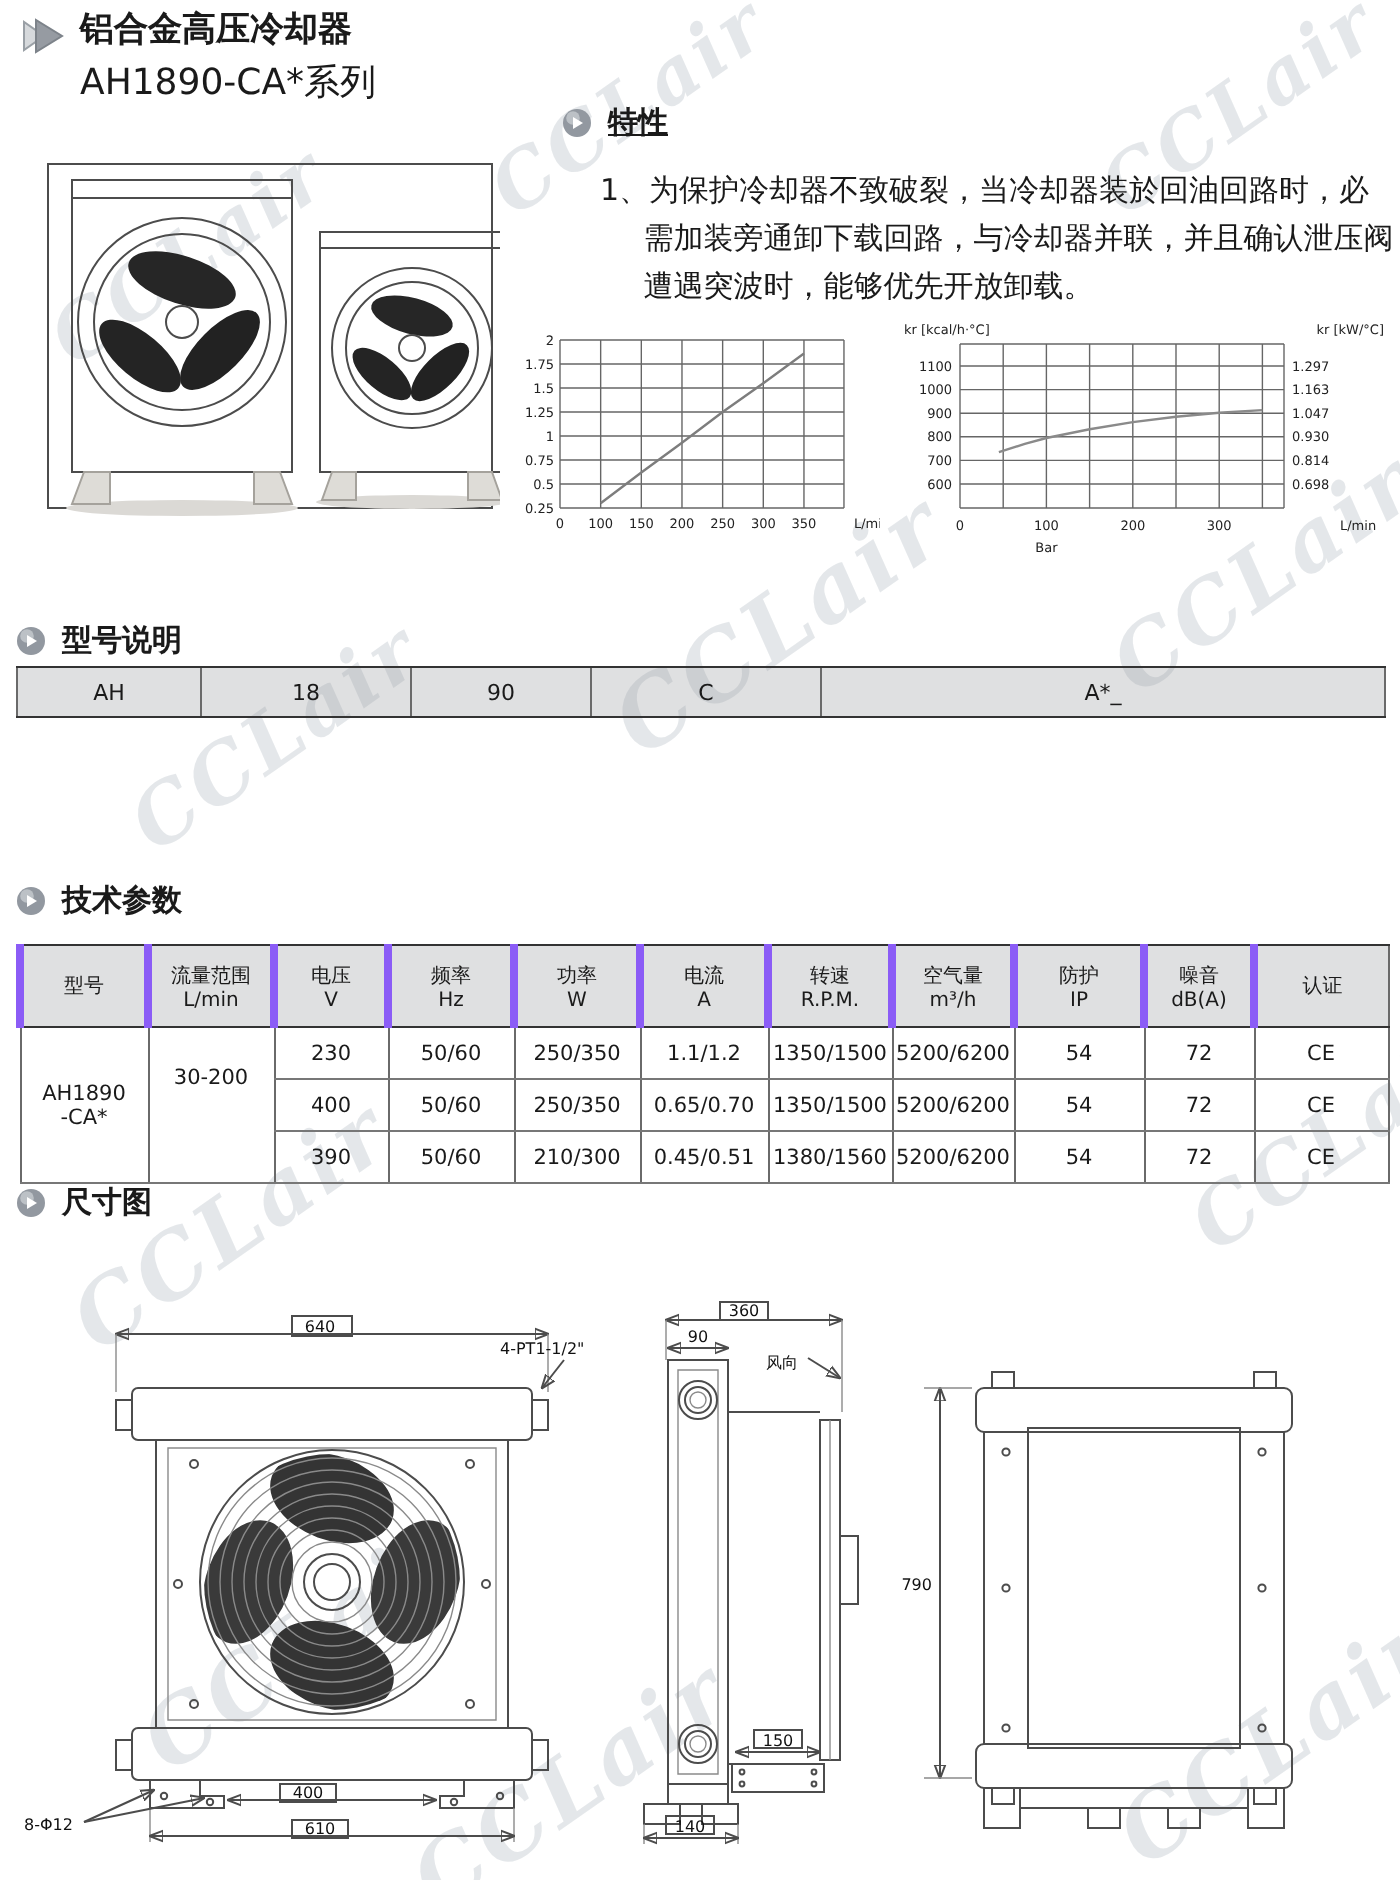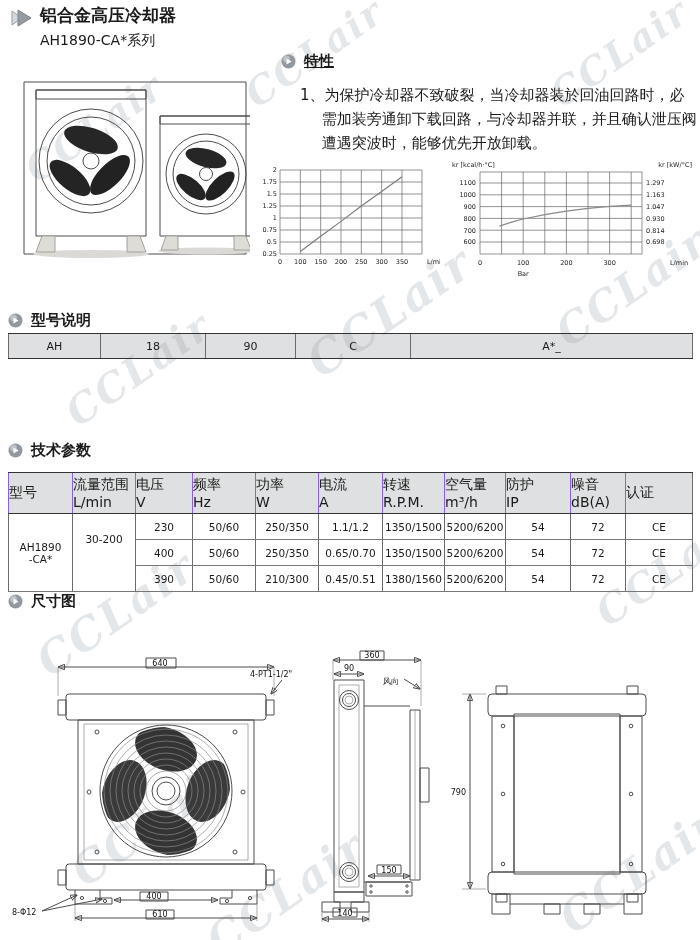--- a/index.html
+++ b/index.html
@@ -3,34 +3,34 @@
 <meta charset="utf-8">
 <style>
   html,body{margin:0;padding:0;background:#fff;}
   .page{position:relative;width:700px;height:940px;background:#ffffff;overflow:hidden;
         font-family:"DejaVu Sans","Liberation Sans",sans-serif;color:#1a1a1a;}
   .abs{position:absolute;z-index:2;}
   .wm{position:absolute;z-index:1;color:#a9b3bc;opacity:.30;font-weight:bold;font-style:italic;
       font-family:"DejaVu Serif","Liberation Serif",serif;transform:rotate(-35deg);
       letter-spacing:2px;pointer-events:none;white-space:nowrap;}
   .page-title{font-size:17px;font-weight:bold;line-height:1;}
-  .page-subtitle{font-size:14px;line-height:1;}
+  .page-subtitle{font-size:18px;line-height:1;}
   .heading{display:flex;align-items:center;gap:8px;font-size:15px;font-weight:bold;}
   .features-body{width:398px;font-size:15px;line-height:1.6;}
   .features-body p{margin:0 0 3px 0;padding-left:1.45em;text-indent:-1.45em;}
   table{border-collapse:collapse;table-layout:fixed;}
   
   .model-table{width:684px;font-size:11px;border-right:1px solid #6a6a6a;}
   .model-table .mh td{background:rgba(148,152,157,.30);border-top:1.5px solid #333;
       border-bottom:1.5px solid #333;border-left:1px solid #6a6a6a;height:22px;text-align:center;}
   .model-table .mb td{border-left:1px solid #6a6a6a;height:60px;text-align:center;vertical-align:middle;}
   
   .tech-table{width:684px;font-size:10.5px;border-right:1px solid #6a6a6a;}
   .tech-table th{background:rgba(148,152,157,.30);border-top:1.5px solid #333;border-bottom:1.5px solid #333;
-      border-left:1px solid #8b5cf6;height:40px;font-weight:normal;font-size:14px;text-align:left;padding:0;}
+      border-left:4px solid #8b5cf6;height:40px;font-weight:normal;font-size:10px;text-align:center;padding:0;}
   .tech-table td{border-left:1px solid #6a6a6a;border-bottom:1px solid #777;height:25px;text-align:center;padding:0;}
   .tech-table td.span-cell{vertical-align:middle;}
   .tech-table td.flow-cell{vertical-align:top;padding-top:19px;}
   
   svg line,svg rect,svg circle,svg path,svg polyline,svg ellipse{vector-effect:non-scaling-stroke;}
   .draw line,.draw rect,.draw circle,.draw path,.draw polyline{stroke:#4c4c4c;fill:none;stroke-width:1;}
   .draw .thin{stroke:#8a8a8a;stroke-width:.7;}
   .draw text{stroke:none;fill:#111;font-size:8px;font-family:"DejaVu Sans","Liberation Sans",sans-serif;}
   .chart text{font-size:6.5px;fill:#222;font-family:"DejaVu Sans","Liberation Sans",sans-serif;}
 </style>

